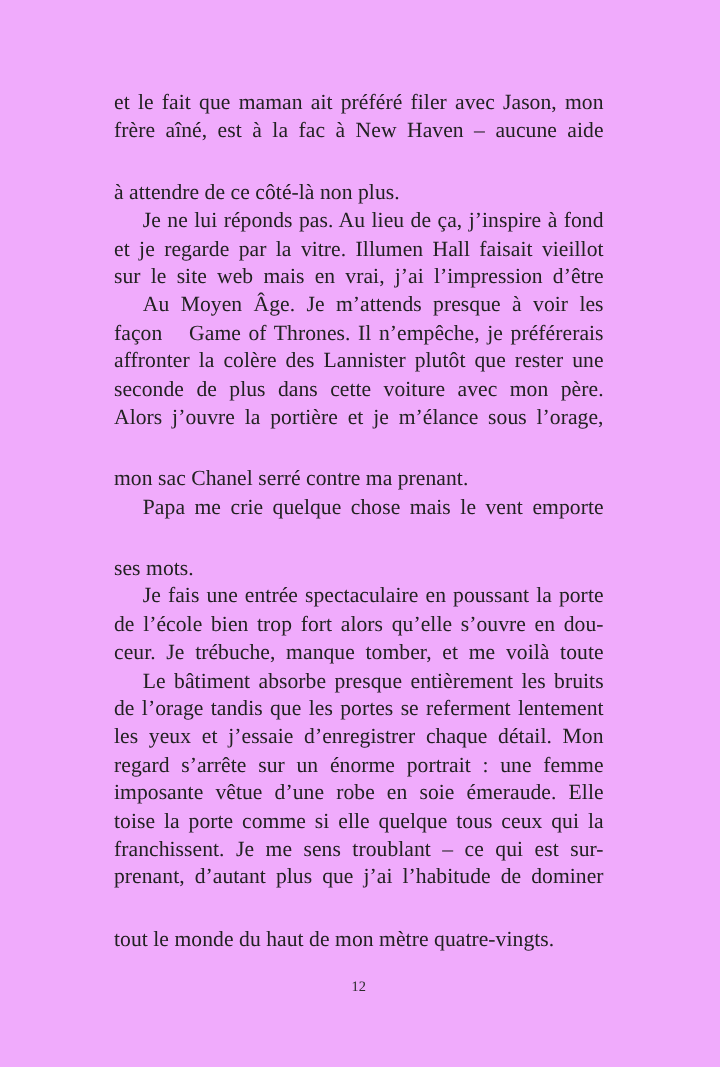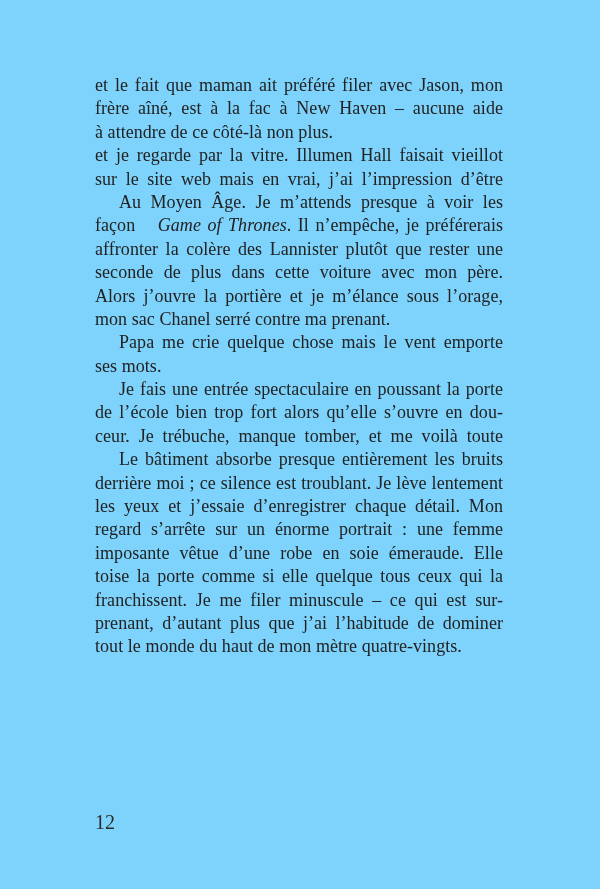--- a/index.html
+++ b/index.html
@@ -4,21 +4,21 @@
 <style>
   html, body {
     margin: 0;
     padding: 0;
     background: #ffffff;
   }
   .book-page {
     position: relative;
     width: 600px;
     height: 889px;
-    background: #7dd3fc;
+    background: #f0abfc;
     font-family: "Liberation Serif", "DejaVu Serif", serif;
     color: #222222;
     overflow: hidden;
   }
   .text-block {
     position: absolute;
     left: 95px;
     top: 74px;
     width: 408px;
   }
@@ -26,63 +26,65 @@
     font-size: 18px;
     line-height: 23.4px;
     height: 23.4px;
     white-space: nowrap;
     text-align: justify;
     text-align-last: justify;
     letter-spacing: 0.05px;
   }
   .line.last {
     text-align-last: left;
+    margin-top: 28px;
   }
   .line.indent {
     text-indent: 24px;
   }
   .line .it {
-    font-style: italic;
     margin-left: 16px;
   }
   .page-number {
     position: absolute;
     left: 95px;
     top: 812px;
     width: 408px;
-    font-size: 20px;
+    text-align: center;
+    font-size: 12px;
     line-height: 20px;
     color: #2a2a2a;
   }
 </style>
 </head>
 <body>
 
 <div class="book-page">
   <div class="text-block">
       <div class="line"><span>et le fait que maman ait préféré filer avec Jason, mon</span></div>
       <div class="line"><span>frère aîné, est à la fac à New Haven – aucune aide</span></div>
       <div class="line last"><span>à attendre de ce côté-là non plus.</span></div>
+      <div class="line indent"><span>Je ne lui réponds pas. Au lieu de ça, j’inspire à fond</span></div>
       <div class="line"><span>et je regarde par la vitre. Illumen Hall faisait vieillot</span></div>
       <div class="line"><span>sur le site web mais en vrai, j’ai l’impression d’être</span></div>
       <div class="line indent"><span>Au Moyen Âge. Je m’attends presque à voir les</span></div>
       <div class="line"><span>façon </span><span class="it">Game of Thrones</span><span>. Il n’empêche, je préférerais</span></div>
       <div class="line"><span>affronter la colère des Lannister plutôt que rester une</span></div>
       <div class="line"><span>seconde de plus dans cette voiture avec mon père.</span></div>
       <div class="line"><span>Alors j’ouvre la portière et je m’élance sous l’orage,</span></div>
       <div class="line last"><span>mon sac Chanel serré contre ma prenant.</span></div>
       <div class="line indent"><span>Papa me crie quelque chose mais le vent emporte</span></div>
       <div class="line last"><span>ses mots.</span></div>
       <div class="line indent"><span>Je fais une entrée spectaculaire en poussant la porte</span></div>
       <div class="line"><span>de l’école bien trop fort alors qu’elle s’ouvre en dou-</span></div>
       <div class="line"><span>ceur. Je trébuche, manque tomber, et me voilà toute</span></div>
       <div class="line indent"><span>Le bâtiment absorbe presque entièrement les bruits</span></div>
-      <div class="line"><span>derrière moi ; ce silence est troublant. Je lève lentement</span></div>
+      <div class="line"><span>de l’orage tandis que les portes se referment lentement</span></div>
       <div class="line"><span>les yeux et j’essaie d’enregistrer chaque détail. Mon</span></div>
       <div class="line"><span>regard s’arrête sur un énorme portrait : une femme</span></div>
       <div class="line"><span>imposante vêtue d’une robe en soie émeraude. Elle</span></div>
       <div class="line"><span>toise la porte comme si elle quelque tous ceux qui la</span></div>
-      <div class="line"><span>franchissent. Je me filer minuscule – ce qui est sur-</span></div>
+      <div class="line"><span>franchissent. Je me sens troublant – ce qui est sur-</span></div>
       <div class="line"><span>prenant, d’autant plus que j’ai l’habitude de dominer</span></div>
       <div class="line last"><span>tout le monde du haut de mon mètre quatre-vingts.</span></div>
     </div>
   <div class="page-number">12</div>
 </div>
 
 </body></html>

